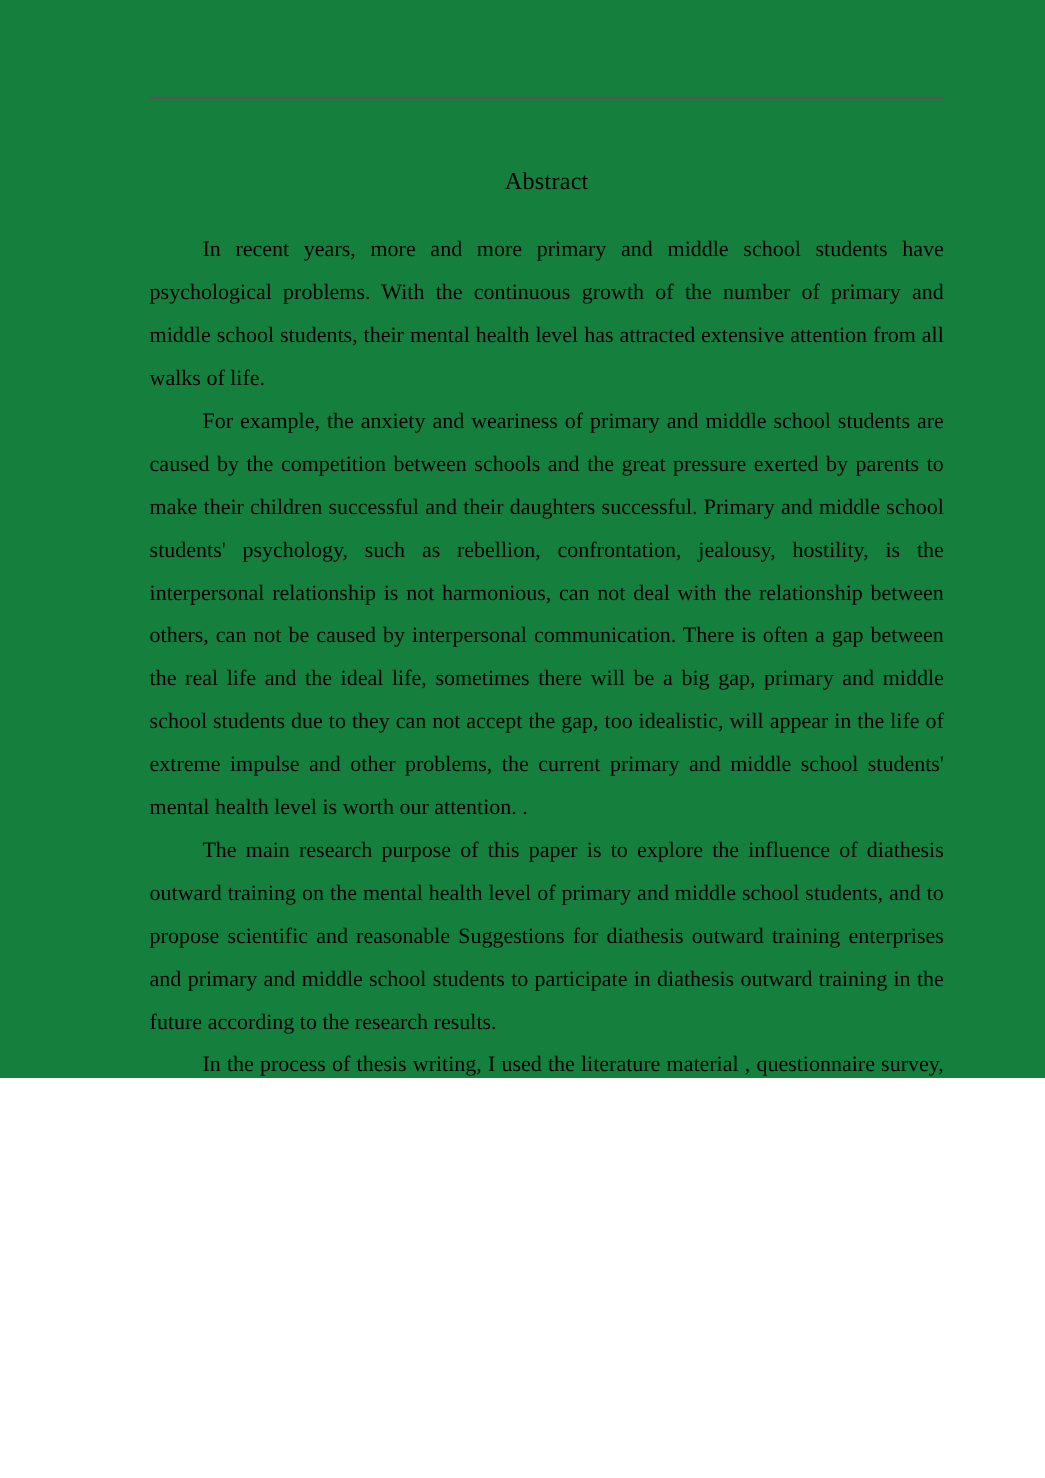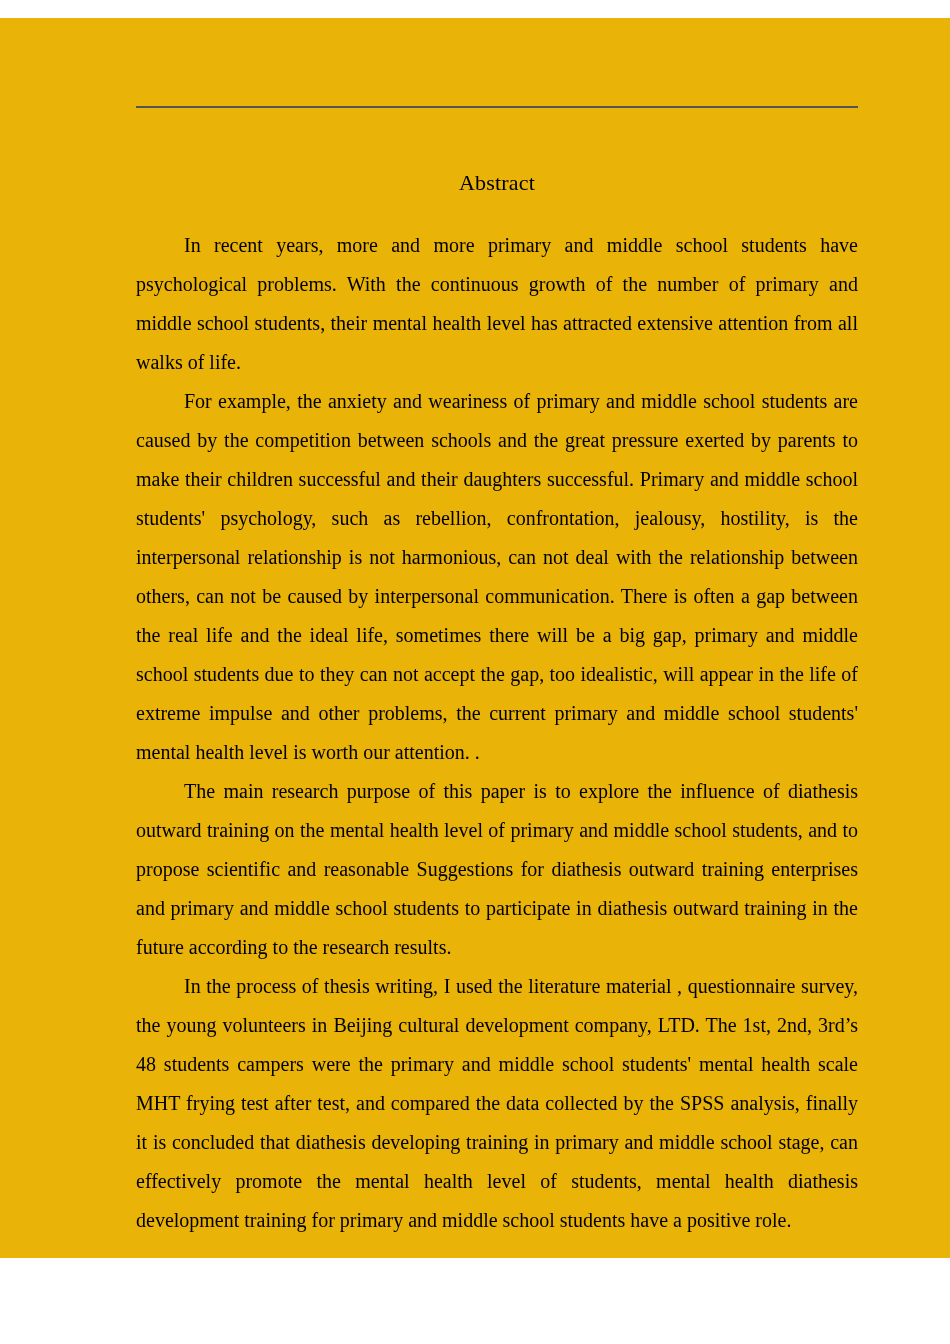--- a/index.html
+++ b/index.html
@@ -5,23 +5,23 @@
 <style>
   html, body {
     margin: 0;
     padding: 0;
     background: #ffffff;
   }
 
   .page {
     position: relative;
     width: 950px;
-    height: 1240px;
-    background: #eab308;
-    margin: 18px auto;
+    height: 980px;
+    background: #15803d;
+    margin: 0 auto;
     overflow: hidden;
     font-family: "Liberation Serif", "DejaVu Serif", serif;
     color: #000000;
   }
 
   
   .header-rule {
     position: absolute;
     left: 136px;
     top: 88px;

